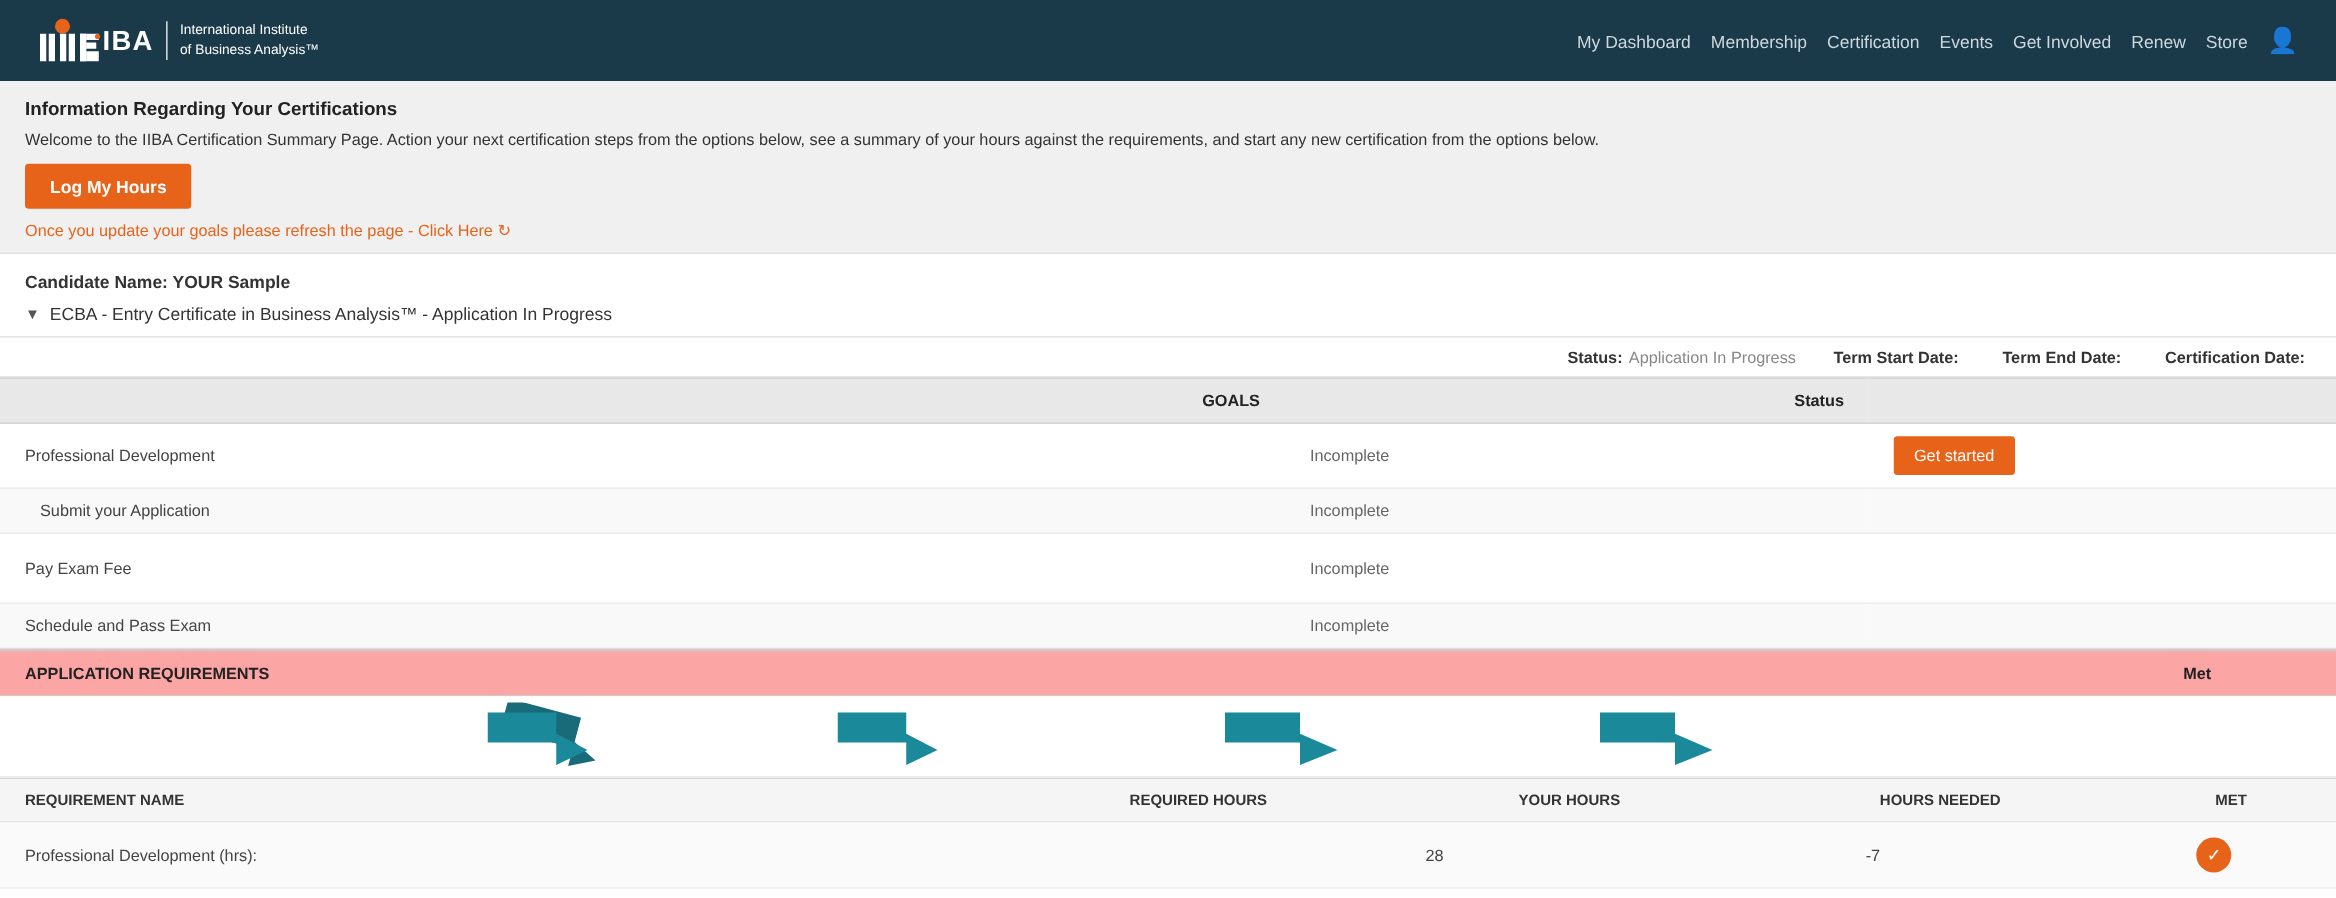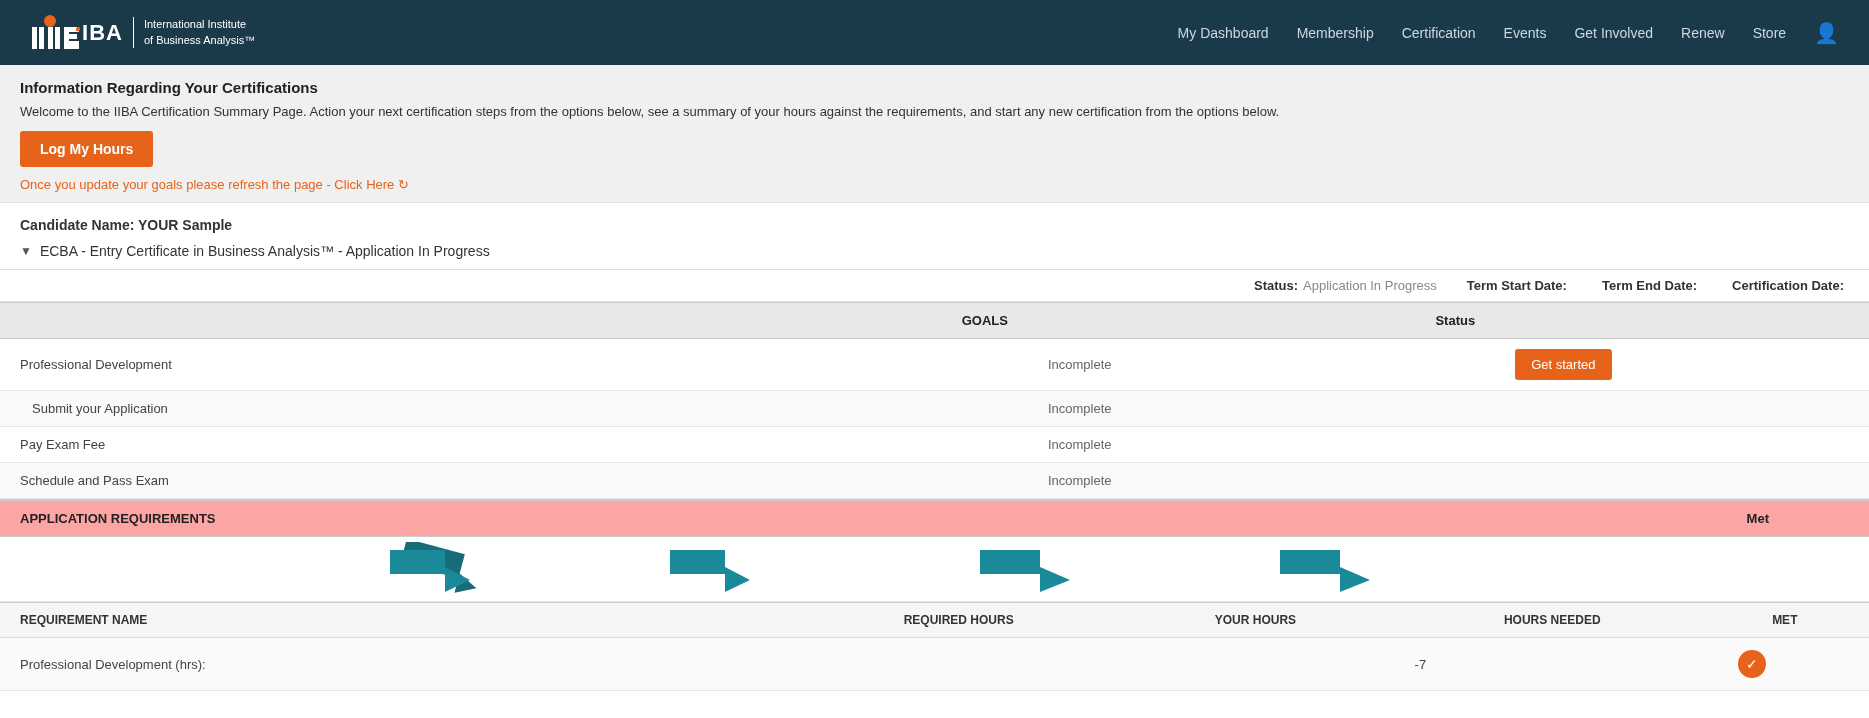--- a/index.html
+++ b/index.html
@@ -35,21 +35,21 @@
       color: #fff;
       font-size: 11px;
       line-height: 1.4;
       margin-left: 10px;
       border-left: 1px solid #fff;
       padding-left: 10px;
     }
     .navbar-nav {
       display: flex;
       align-items: center;
-      gap: 28px;
+      gap: 16px;
       list-style: none;
     }
     .navbar-nav li a {
       color: #cdd8de;
       text-decoration: none;
       font-size: 14px;
       white-space: nowrap;
     }
     .user-icon {
       color: #cdd8de;
@@ -359,21 +359,21 @@
           <td style="padding: 10px 20px; font-size: 13px; color: rgb(68, 68, 68);">Professional Development</td>
           <td style="padding: 10px 20px; font-size: 13px; color: rgb(102, 102, 102);">Incomplete</td>
           <td style="padding: 10px 20px;"><button class="btn-get-started">Get started</button></td>
         </tr>
         <tr style="background: rgb(249, 249, 249); border-bottom: 1px solid rgb(232, 232, 232);">
           <td style="padding: 10px 32px; font-size: 13px; color: rgb(68, 68, 68);">Submit your Application</td>
           <td style="padding: 10px 20px; font-size: 13px; color: rgb(102, 102, 102);">Incomplete</td>
           <td style="padding: 10px 20px;"></td>
         </tr>
         <tr style="background: rgb(255, 255, 255); border-bottom: 1px solid rgb(232, 232, 232);">
-          <td style="padding: 10px 20px; font-size: 13px; color: rgb(68, 68, 68);">Pay Exam Fee</td>
+          <td style="padding: 20px 20px; font-size: 13px; color: rgb(68, 68, 68);">Pay Exam Fee</td>
           <td style="padding: 10px 20px; font-size: 13px; color: rgb(102, 102, 102);">Incomplete</td>
           <td style="padding: 10px 20px;"></td>
         </tr>
         <tr style="background: rgb(249, 249, 249); border-bottom: 1px solid rgb(232, 232, 232);">
           <td style="padding: 10px 20px; font-size: 13px; color: rgb(68, 68, 68);">Schedule and Pass Exam</td>
           <td style="padding: 10px 20px; font-size: 13px; color: rgb(102, 102, 102);">Incomplete</td>
           <td style="padding: 10px 20px;"></td>
         </tr>
       </tbody>
   </table>
@@ -407,18 +407,19 @@
     <div class="req-header-cell name-col">REQUIREMENT NAME</div>
     <div class="req-header-cell num-col">REQUIRED HOURS</div>
     <div class="req-header-cell num-col">YOUR HOURS</div>
     <div class="req-header-cell num-col">HOURS NEEDED</div>
     <div class="req-header-cell met-col">MET</div>
   </div>
 
   <div id="req-data-container">
       <div class="req-data-row">
         <div class="req-data-cell name-col">Professional Development (hrs):</div>
+        <div class="req-data-cell num-col">28</div>
         <div class="req-data-cell num-col">-7</div>
         <div class="req-data-cell met-col"><span class="check-circle">✓</span></div>
       </div>
     </div>
 
 </div>
 
 </body></html>

